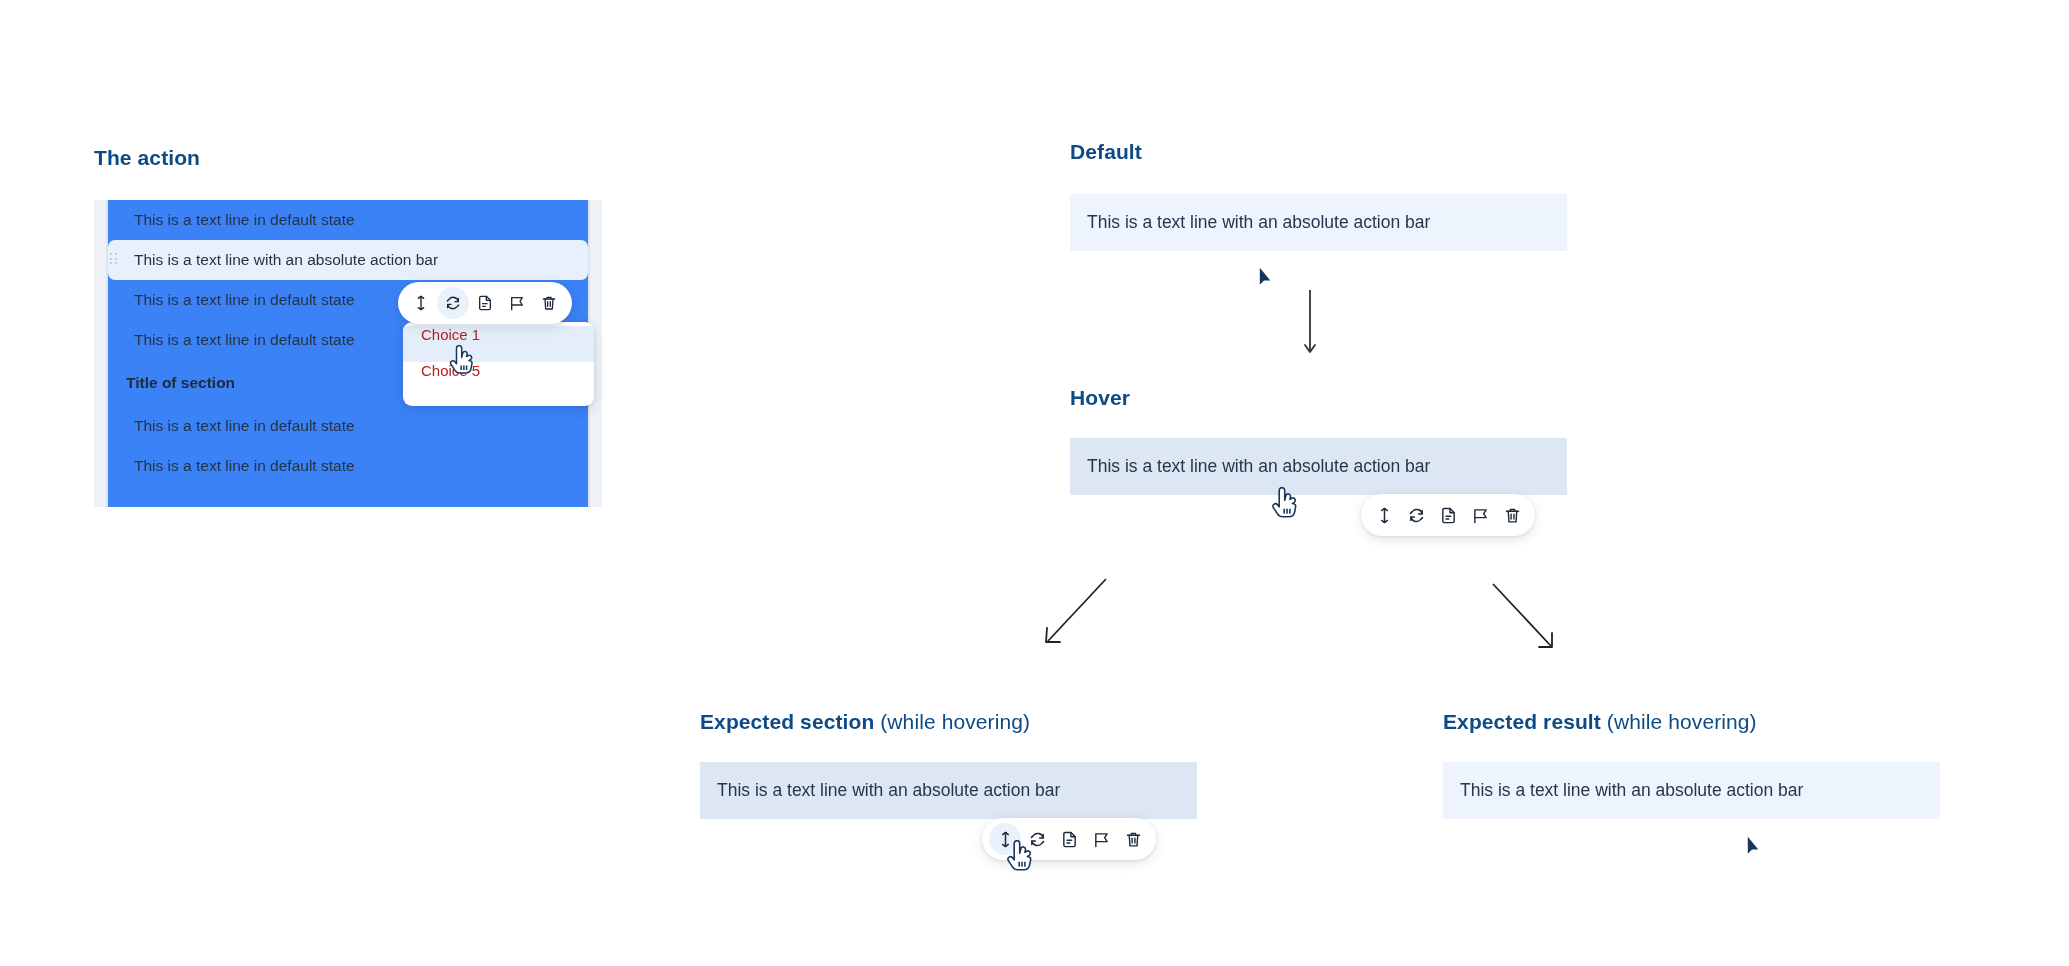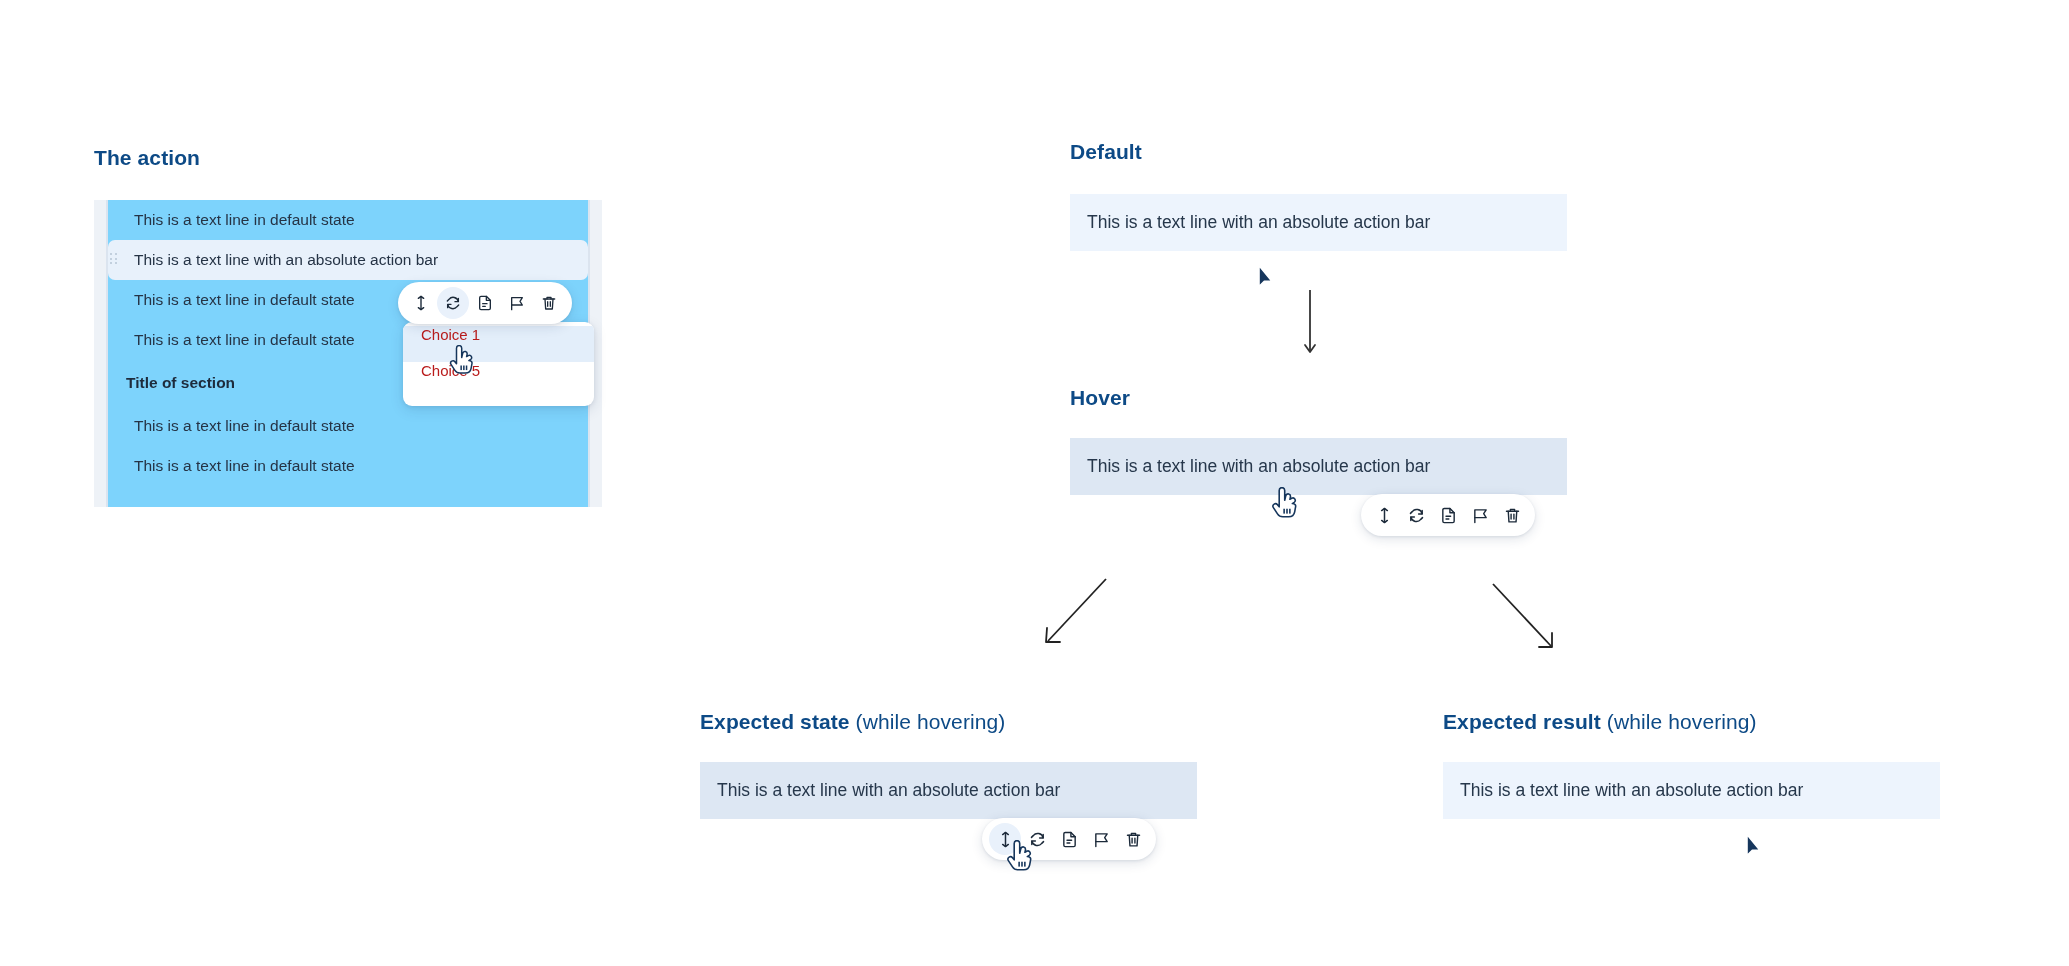--- a/index.html
+++ b/index.html
@@ -49,21 +49,21 @@
     top: 0; bottom: 0;
     width: 2px;
     background: #dbe4ef;
   }
   .scroll-rail.left::after  { right: 0; }
   .scroll-rail.right::after { left: 0; }
 
   #list-area {
     position: absolute;
     left: 14px; right: 14px; top: 0; bottom: 0;
-    background: #7dd3fc;
+    background: #3b82f6;
     overflow: hidden;
   }
 
   .row {
     position: relative;
     height: 40px;
     display: flex;
     align-items: center;
     padding: 0 18px 0 26px;
     font-size: 15.5px;
@@ -372,21 +372,21 @@
     <line x1="68" y1="4" x2="10" y2="66" stroke="#222222" stroke-width="1.8"></line>
     <polyline points="9,53 8,67 22,67" fill="none" stroke="#222222" stroke-width="1.8" stroke-linecap="round" stroke-linejoin="round"></polyline>
   </svg>
 
   <svg class="connector" style="left:1489px; top:580px;" width="72" height="76">
     <line x1="4" y1="4" x2="62" y2="66" stroke="#222222" stroke-width="1.8"></line>
     <polyline points="50,67 63,67 63,53" fill="none" stroke="#222222" stroke-width="1.8" stroke-linecap="round" stroke-linejoin="round"></polyline>
   </svg>
 
   <div class="heading" style="left:700px; top:710px;">
-    <span>Expected state</span><span class="sub"> (while hovering)</span>
+    <span>Expected section</span><span class="sub"> (while hovering)</span>
   </div>
 
   <div class="demo-line state-hover" style="left:700px; top:762px; width:497px; height:57px;">
     <span>This is a text line with an absolute action bar</span>
   </div>
 
   <div class="action-bar" style="left:982px; top:818px;">
     <button class="act-btn active">
       <span>
         <svg width="17" height="17" viewBox="0 0 24 24" fill="none" stroke="#1c2a3a" stroke-width="2.1" stroke-linecap="round" stroke-linejoin="round">

